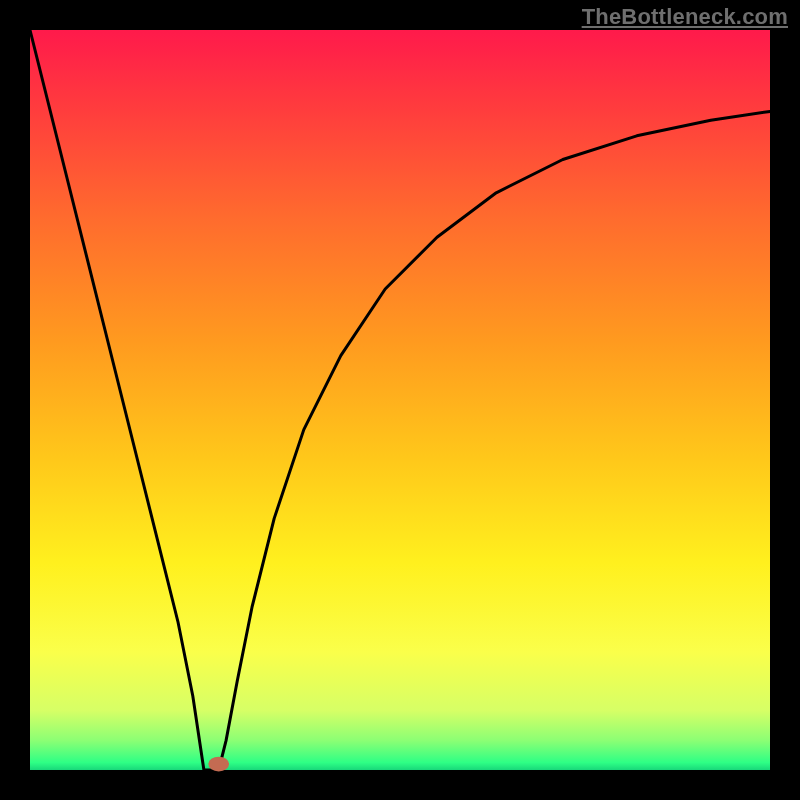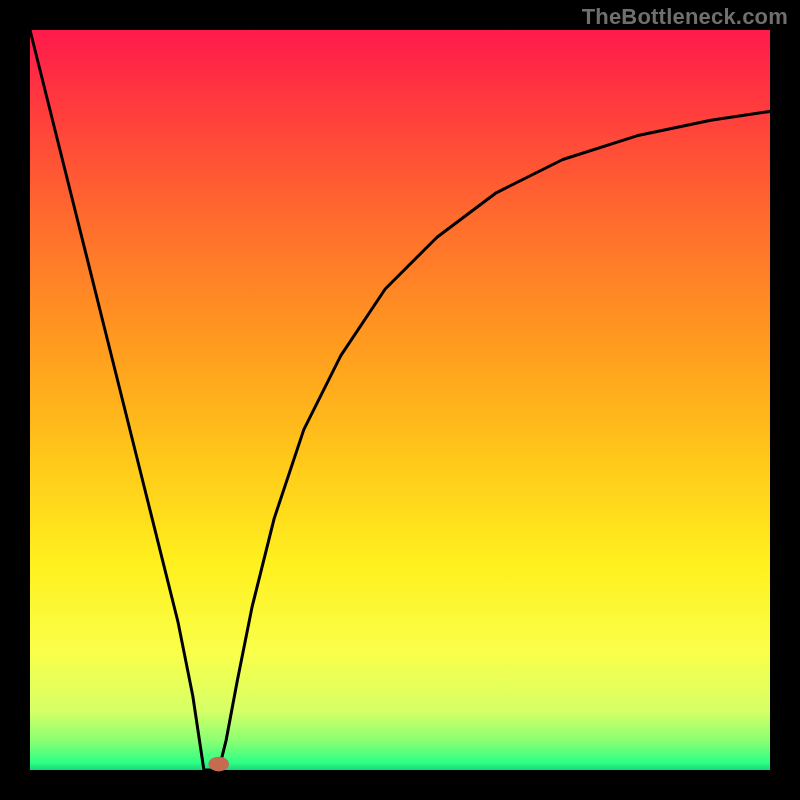--- a/index.html
+++ b/index.html
@@ -17,20 +17,21 @@
   }
   .watermark {
     position: absolute;
     top: 4px;
     right: 12px;
     font-size: 22px;
     font-weight: 600;
     color: #6f6f6f;
     letter-spacing: 0.2px;
     z-index: 5;
+    text-decoration: underline;
   }
   svg.chart {
     display: block;
     width: 800px;
     height: 800px;
   }
 </style>
 </head>
 <body>
 <div class="wrapper">

